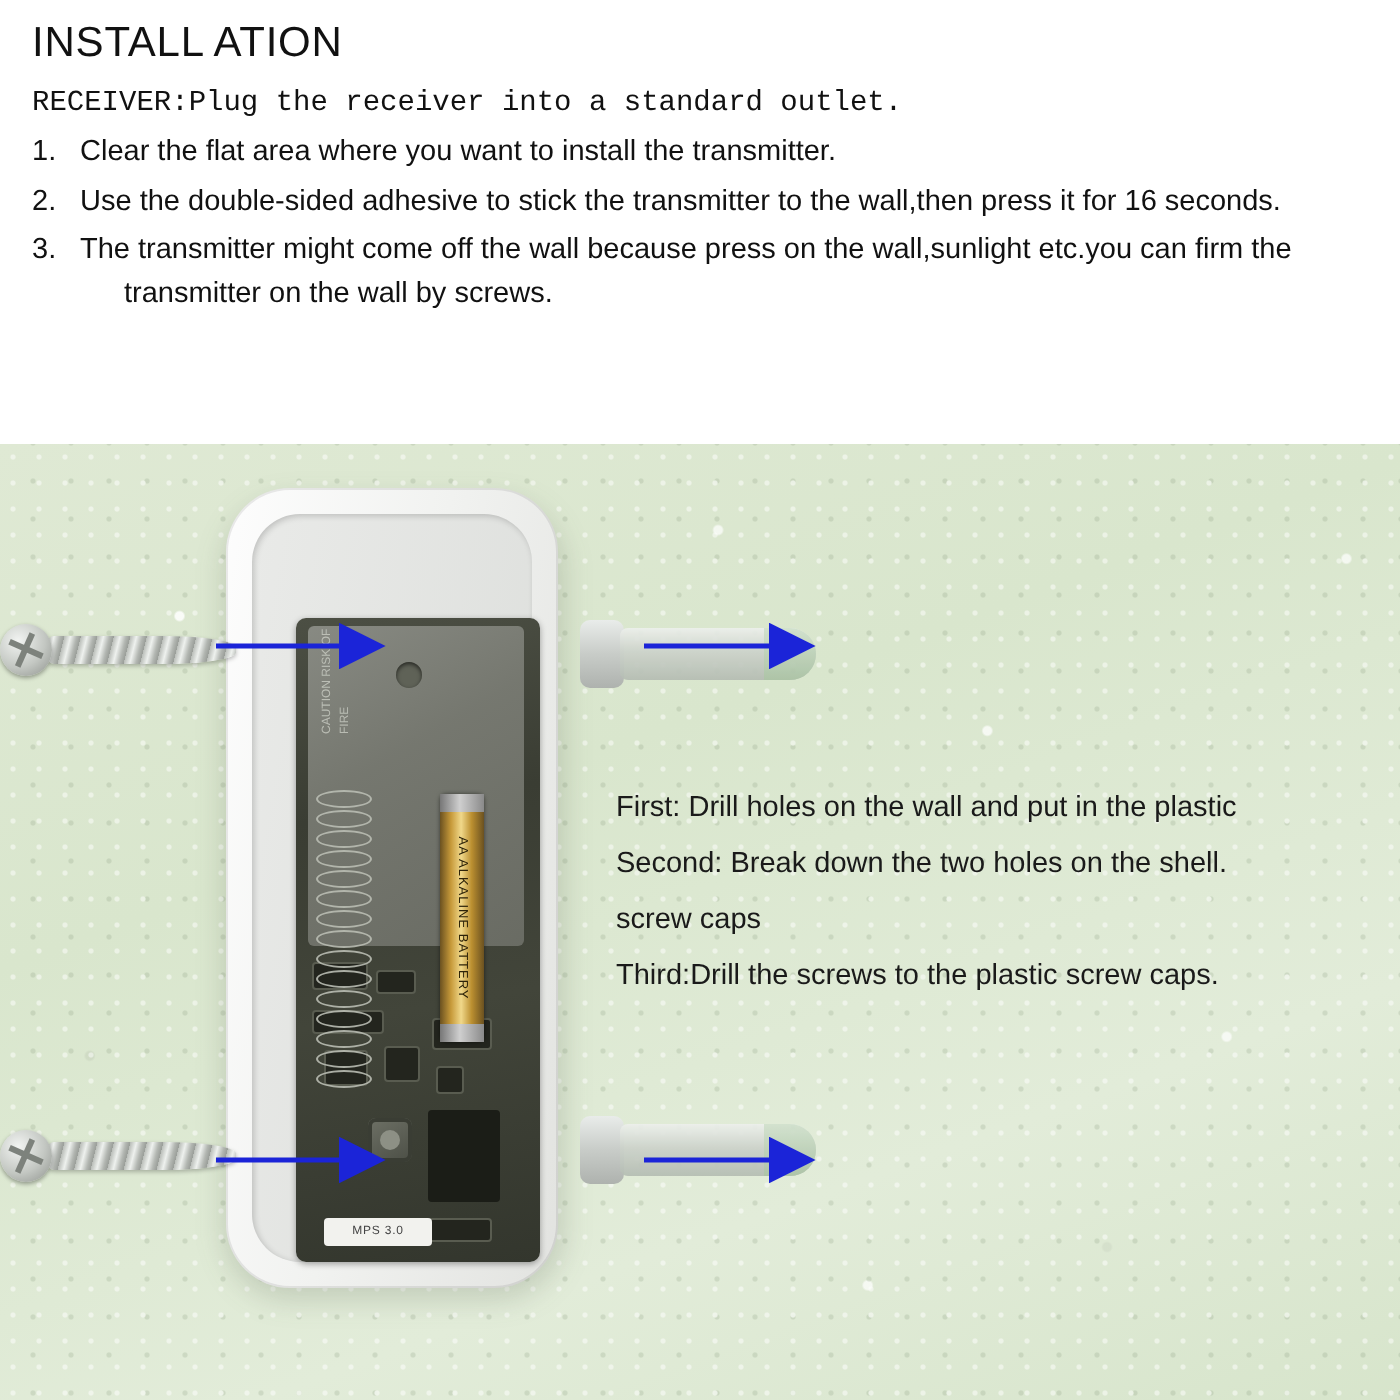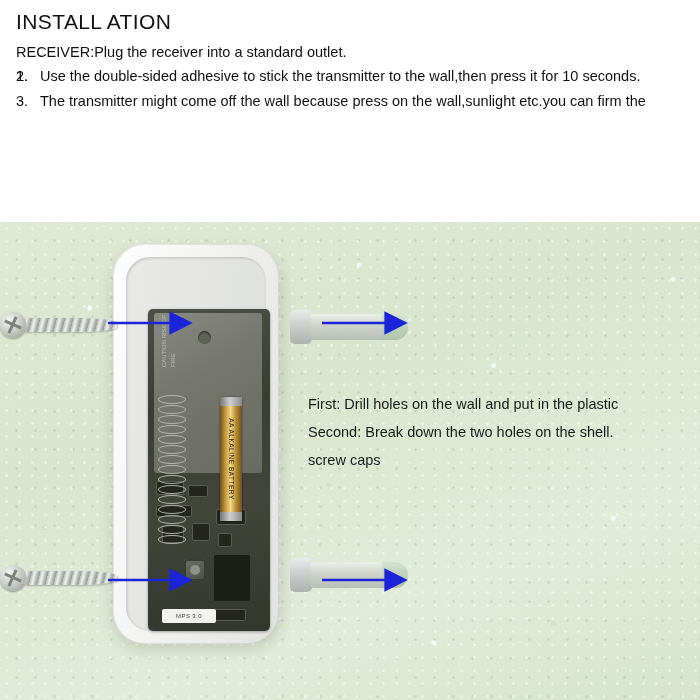--- a/index.html
+++ b/index.html
@@ -37,20 +37,21 @@
     letter-spacing: 0.4px;
     margin: 0 0 7px 0;
     font-weight: 400;
   }
   .inst-line {
     font-size: 14.5px;
     color: #111;
     line-height: 1.52;
     margin: 0 0 2px 0;
     white-space: nowrap;
+    font-family: Liberation Mono, monospace;
   }
   .inst-line .bold-label {
     font-weight: 400;
   }
   .inst-list {
     margin: 2px 0 0 0;
     padding: 0;
     list-style: none;
   }
   .inst-list li {
@@ -383,28 +384,30 @@
     <div class="inst-title">INSTALL ATION</div>
 
     <div class="inst-line">
       <span class="bold-label">RECEIVER:</span><span>Plug the receiver into a standard outlet.</span>
     </div>
 
 
     <ul class="inst-list">
       <li>
         <span class="num">1.</span>
+        <span>Clear the flat area where you want to install the transmitter.</span>
       </li>
       <li>
         <span class="num">2.</span>
-        <span>Use the double-sided adhesive to stick the transmitter to the wall,then press it for 10 seconds.</span>
+        <span>Use the double-sided adhesive to stick the transmitter to the wall,then press it for 16 seconds.</span>
       </li>
       <li>
         <span class="num">3.</span>
         <span>The transmitter might come off the wall because press on the wall,sunlight etc.you can firm the</span>
+        <span class="inst-cont">transmitter on the wall by screws.</span>
       </li>
     </ul>
   </div>
 
   <div class="photo">
     <div class="speckle"></div>
 
     <div class="device-shadow"></div>
     <div class="device">
       <div class="device-inner">
@@ -484,16 +487,17 @@
       <line x1="108" y1="101" x2="185" y2="101" stroke="#1b24d8" stroke-width="2.6" marker-end="url(#ah)"></line>
       <line x1="322" y1="101" x2="400" y2="101" stroke="#1b24d8" stroke-width="2.6" marker-end="url(#ah)"></line>
       <line x1="108" y1="358" x2="185" y2="358" stroke="#1b24d8" stroke-width="2.6" marker-end="url(#ah)"></line>
       <line x1="322" y1="358" x2="400" y2="358" stroke="#1b24d8" stroke-width="2.6" marker-end="url(#ah)"></line>
     </svg>
 
     <div class="caption">
       <p>First: Drill holes on the wall and put in the plastic</p>
       <p>Second: Break down the two holes on the shell.</p>
       <p>screw caps</p>
+      <p>Third:Drill the screws to the plastic screw caps.</p>
     </div>
   </div>
 
 </div>
 
 </body></html>

